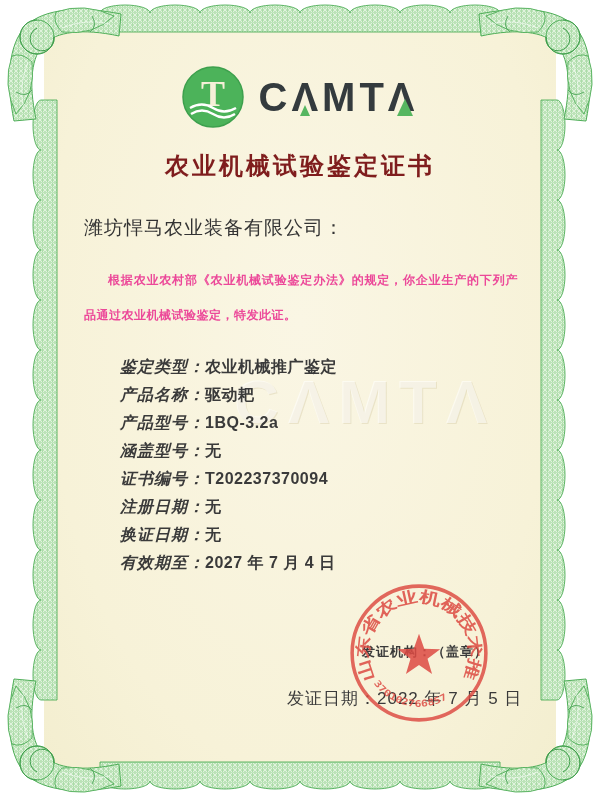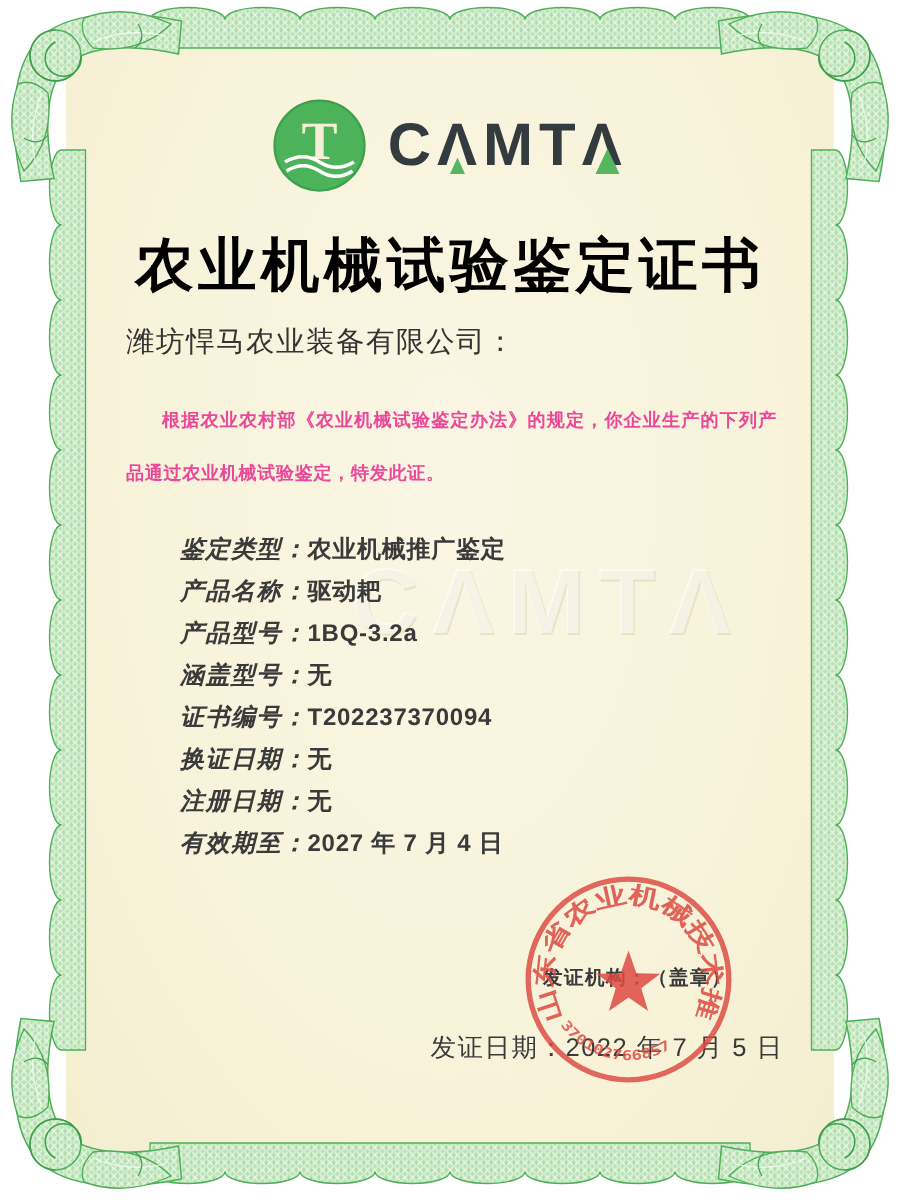--- a/index.html
+++ b/index.html
@@ -12,22 +12,22 @@
   .content{position:absolute;left:0;top:0;width:600px;height:800px;}
 
   .logo-row{position:absolute;left:0;top:66px;width:600px;display:flex;justify-content:center;align-items:center;gap:15px;}
   .logo-circle{width:62px;height:62px;}
   .wordmark{position:relative;font-size:40px;font-weight:800;color:#343b3e;letter-spacing:4px;line-height:62px;}
   .tri{position:absolute;width:0;height:0;}
   .tri-a1{left:41px;bottom:12px;border-left:5px solid transparent;border-right:5px solid transparent;border-bottom:11px solid #56b660;}
   .tri-a2{left:138px;bottom:12px;border-left:8px solid transparent;border-right:8px solid transparent;border-bottom:17px solid #56b660;}
 
   .title{position:absolute;left:0;top:150px;width:600px;text-align:center;
-    font-family:"Liberation Serif","DejaVu Serif",serif;font-size:39px;font-weight:bold;
-    color:#000000;letter-spacing:3px;}
+    font-family:"Liberation Serif","DejaVu Serif",serif;font-size:24px;font-weight:bold;
+    color:#7f1d1d;letter-spacing:3px;}
 
   .company{position:absolute;left:84px;top:215px;font-size:19px;font-weight:normal;color:#333333;letter-spacing:1px;}
 
   .body-par{position:absolute;left:84px;top:263px;width:434px;font-size:12px;font-weight:600;
     color:#ec4899;line-height:35px;text-indent:2em;letter-spacing:0.5px;text-align:justify;}
 
   .fields{position:absolute;left:120px;top:353px;}
   .field-row{height:28px;line-height:28px;font-size:16px;color:#3a3a3a;white-space:nowrap;}
   .field-label{font-weight:bold;letter-spacing:1px;font-style:italic;}
   .field-value{font-weight:bold;letter-spacing:0.5px;}
@@ -114,24 +114,24 @@
       <div class="field-row">
         <span class="field-label">产品型号：</span><span class="field-value">1BQ-3.2a</span>
       </div>
       <div class="field-row">
         <span class="field-label">涵盖型号：</span><span class="field-value">无</span>
       </div>
       <div class="field-row">
         <span class="field-label">证书编号：</span><span class="field-value">T202237370094</span>
       </div>
       <div class="field-row">
-        <span class="field-label">换证日期：</span><span class="field-value">无</span>
+        <span class="field-label">注册日期：</span><span class="field-value">无</span>
       </div>
       <div class="field-row">
-        <span class="field-label">注册日期：</span><span class="field-value">无</span>
+        <span class="field-label">换证日期：</span><span class="field-value">无</span>
       </div>
       <div class="field-row">
         <span class="field-label">有效期至：</span><span class="field-value">2027 年 7 月 4 日</span>
       </div>
     </div>
 
     <div class="issuer-line">发证机构：（盖章）</div>
 
     <div class="date-line">
       <span>发证日期：</span><span>2022 年 7 月 5 日</span>

